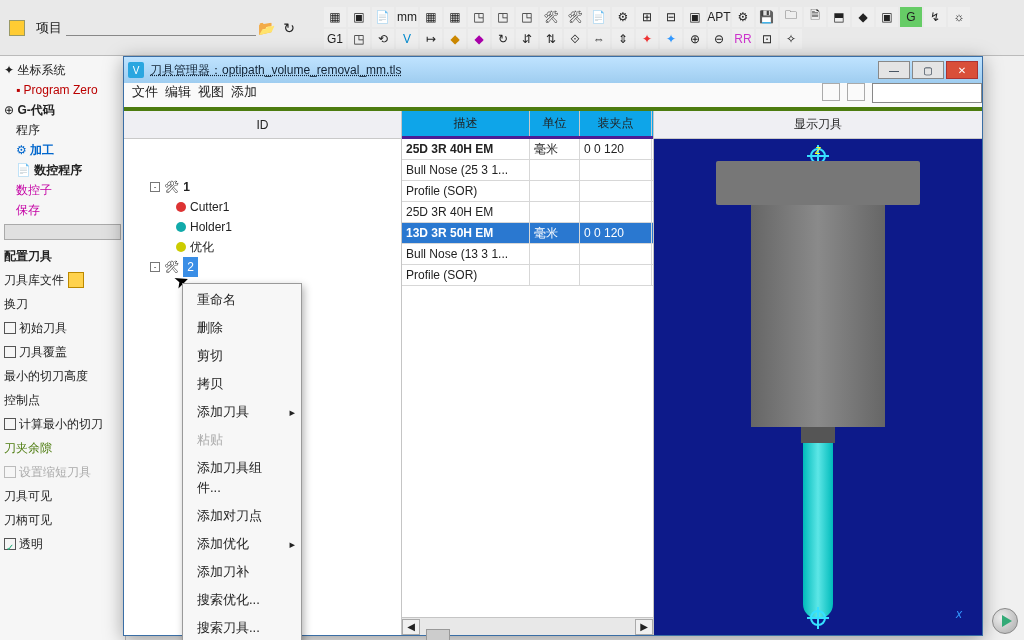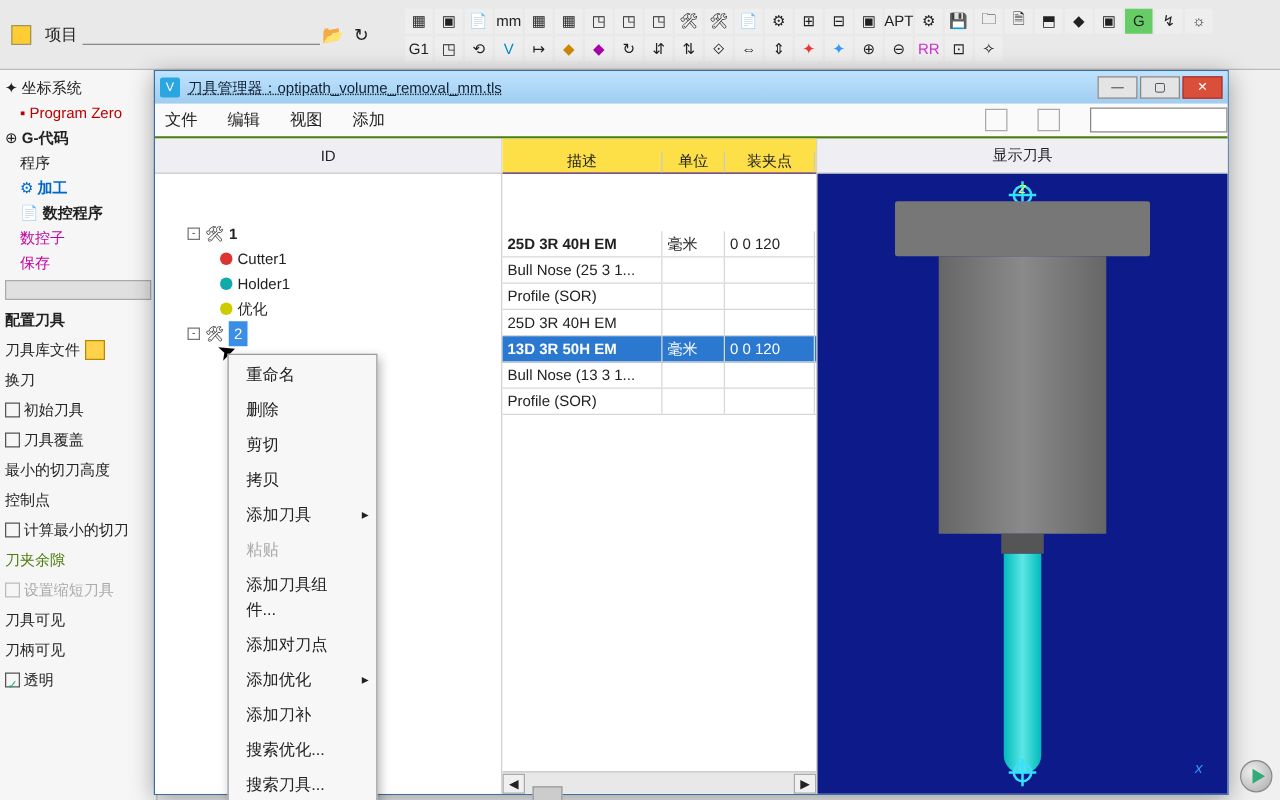--- a/index.html
+++ b/index.html
@@ -38,21 +38,21 @@
     height: 26px;
     background: linear-gradient(to bottom, #bfe3ff, #9fcdf0);
     display: flex; align-items: center;
     padding: 0 4px; font-size: 12px; color: #123;
   }
   .titlebar .app-ico { width: 16px; height: 16px; background: #2aa6e0; border-radius: 2px; margin-right: 6px; color: #fff; font-size: 10px; display: flex; align-items: center; justify-content: center; }
   .titlebar .title-text { flex: 1; text-decoration: underline dotted; }
   .win-btn { width: 32px; height: 18px; border: 1px solid #888; margin-left: 2px; display: flex; align-items: center; justify-content: center; font-size: 10px; background: #e4e4e4; }
   .win-btn.close { background: #d94f3a; color: #fff; border-color: #a33; }
 
-  .menubar { height: 28px; display: flex; align-items: center; padding-left: 8px; gap: 24px; font-size: 13px; border-bottom: 2px solid #4d7c0f; background: #fafafa; }
+  .menubar { height: 28px; display: flex; padding-left: 8px; gap: 7px; font-size: 13px; border-bottom: 4px solid #4d7c0f; background: #fafafa; }
   .menubar .spacer { flex: 1; }
   .menubar .search-box { width: 110px; height: 20px; border: 1px solid #888; background: #fff; }
   .menubar .mini-ico { width: 18px; height: 18px; border: 1px solid #aaa; }
 
   .dialog-body { display: flex; height: calc(100% - 54px); background: #f4f4f4; }
 
   
   .tree-col { width: 278px; border-right: 1px solid #c5c5c5; background: #fff; display: flex; flex-direction: column; gap: 34px; }
   .col-header { height: 28px; display: flex; align-items: center; justify-content: center; background: #efeff3; border-bottom: 1px solid #c9c9c9; font-size: 12px; }
   .tree { padding: 4px 0 0 8px; font-size: 12px; line-height: 20px; position: relative; }
@@ -75,26 +75,26 @@
     padding: 2px 0; z-index: 50;
     font-size: 13px;
   }
   .ctx .mi { padding: 4px 16px 4px 14px; position: relative; }
   .ctx .mi.dis { color: #aaa; }
   .ctx .mi.arrow::after { content: "▸"; position: absolute; right: 6px; top: 4px; font-size: 11px; }
   .ctx .sep { height: 1px; background: #cfcfcf; margin: 3px 2px; }
 
   
   .mid-col { width: 252px; border-right: 1px solid #c5c5c5; background: #fff; display: flex; flex-direction: column; }
-  .tbl-head { height: 28px; display: flex; background: #fde047; border-bottom: 1px solid #4c1d95; align-items: flex-end; }
+  .tbl-head { height: 28px; display: flex; background: #0ea5e9; border-bottom: 3px solid #4c1d95; }
   .tbl-head div { border-right: 1px solid #c9c9c9; display: flex; align-items: center; justify-content: center; font-size: 12px; }
   .c-desc { width: 128px; }
   .c-unit { width: 50px; }
   .c-fix  { width: 72px; }
-  .tbl { font-size: 12px; margin-top: 46px; }
+  .tbl { font-size: 12px; }
   .tbl .tr { display: flex; height: 21px; border-bottom: 1px solid #d7d7d7; align-items: center; }
   .tbl .tr.sel { background: #2a78d0; color: #fff; }
   .tbl .td { border-right: 1px solid #d7d7d7; padding-left: 4px; height: 100%; display: flex; align-items: center; overflow: hidden; white-space: nowrap; }
   .tbl .td.c-desc { width: 128px; }
   .tbl .td.c-unit { width: 50px; }
   .tbl .td.c-fix  { width: 72px; }
   .mid-col .hscroll { margin-top: auto; height: 18px; background: #e8e8e8; border-top: 1px solid #c5c5c5; display: flex; align-items: center; }
   .hscroll .btn { width: 18px; height: 16px; border: 1px solid #aaa; background: #f0f0f0; display: flex; align-items: center; justify-content: center; font-size: 10px; }
   .hscroll .track { flex: 1; position: relative; }
   .hscroll .thumb { position: absolute; left: 6px; width: 24px; height: 12px; top: 2px; background: #ccc; border: 1px solid #999; }

